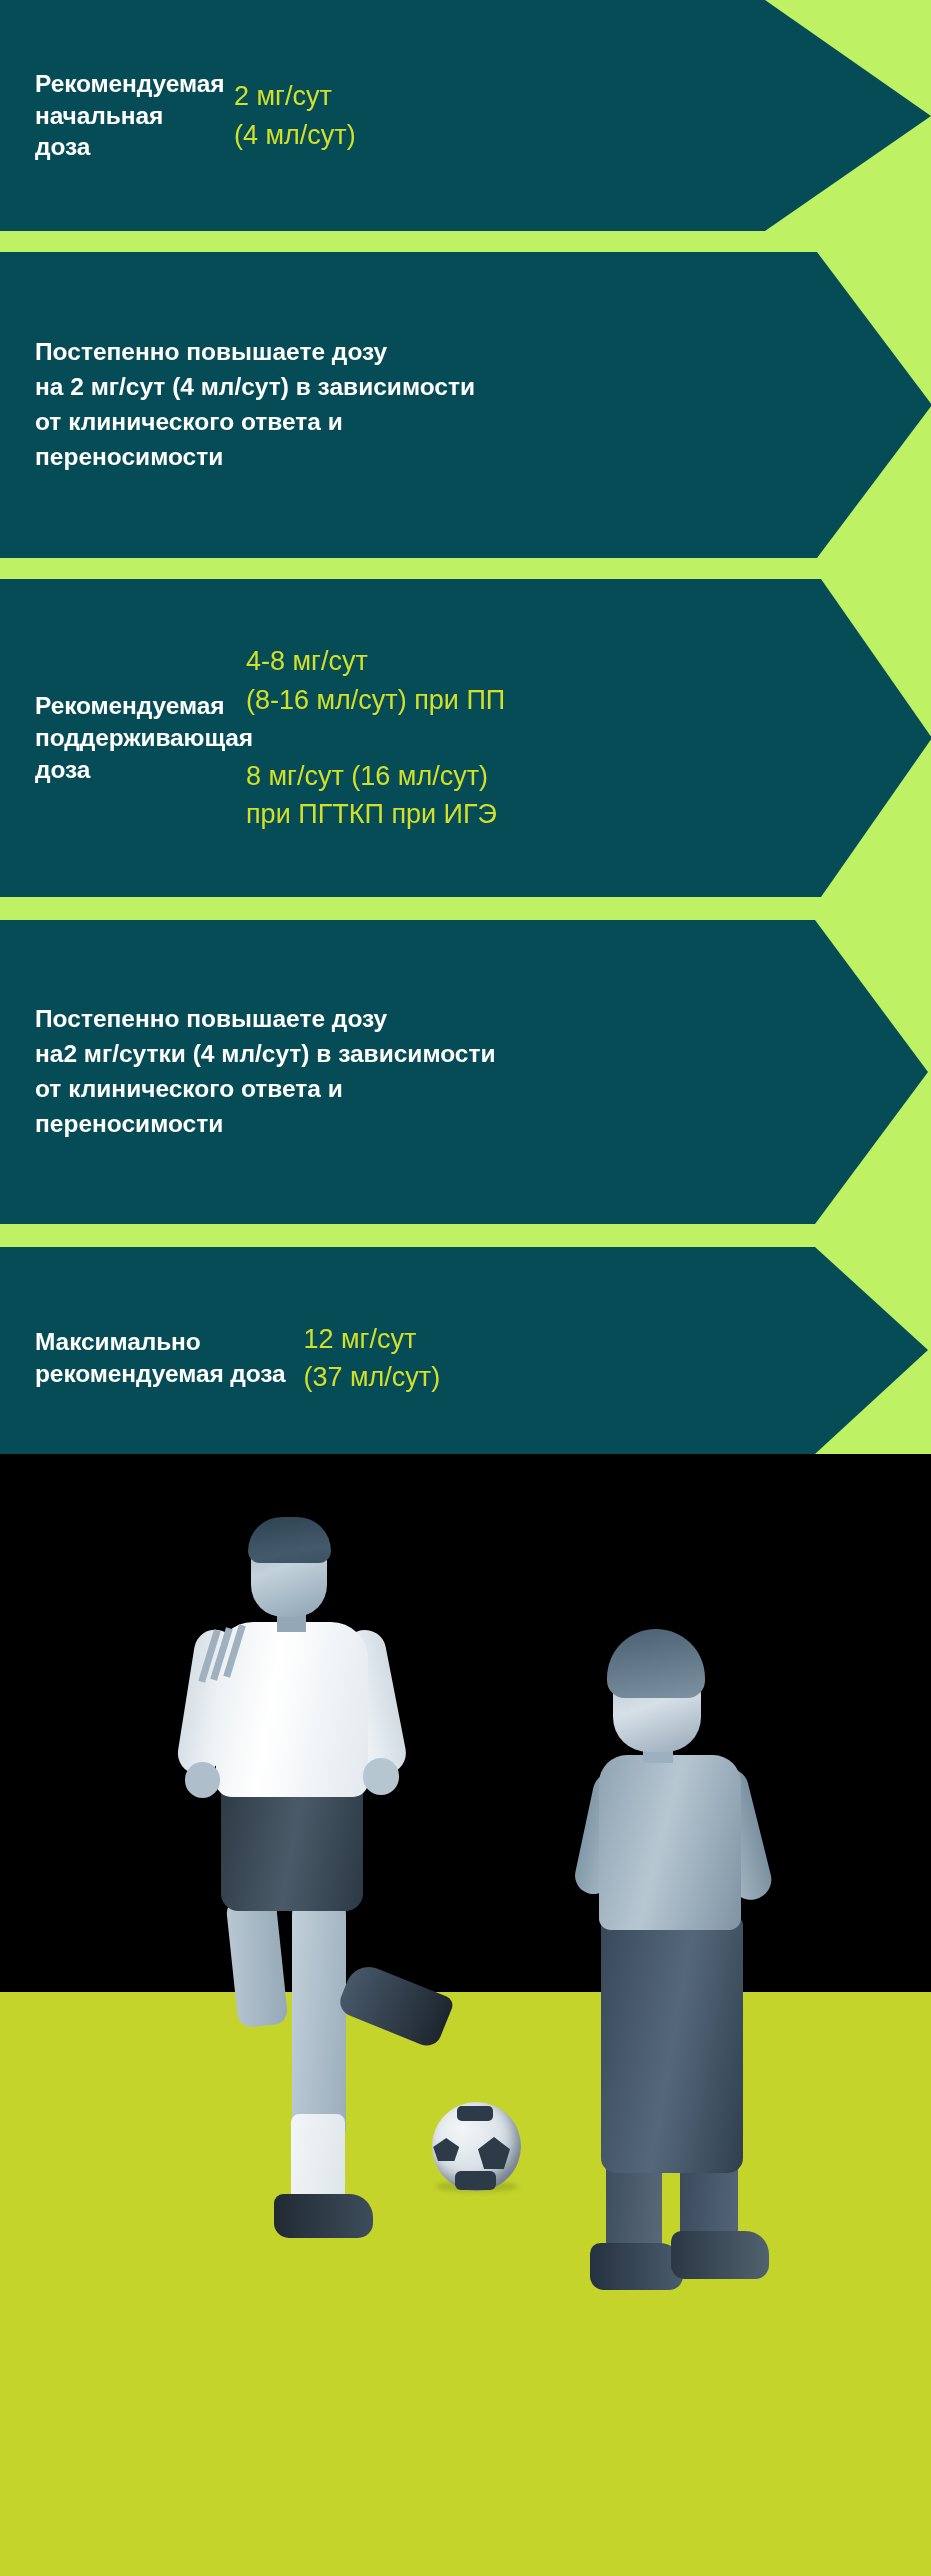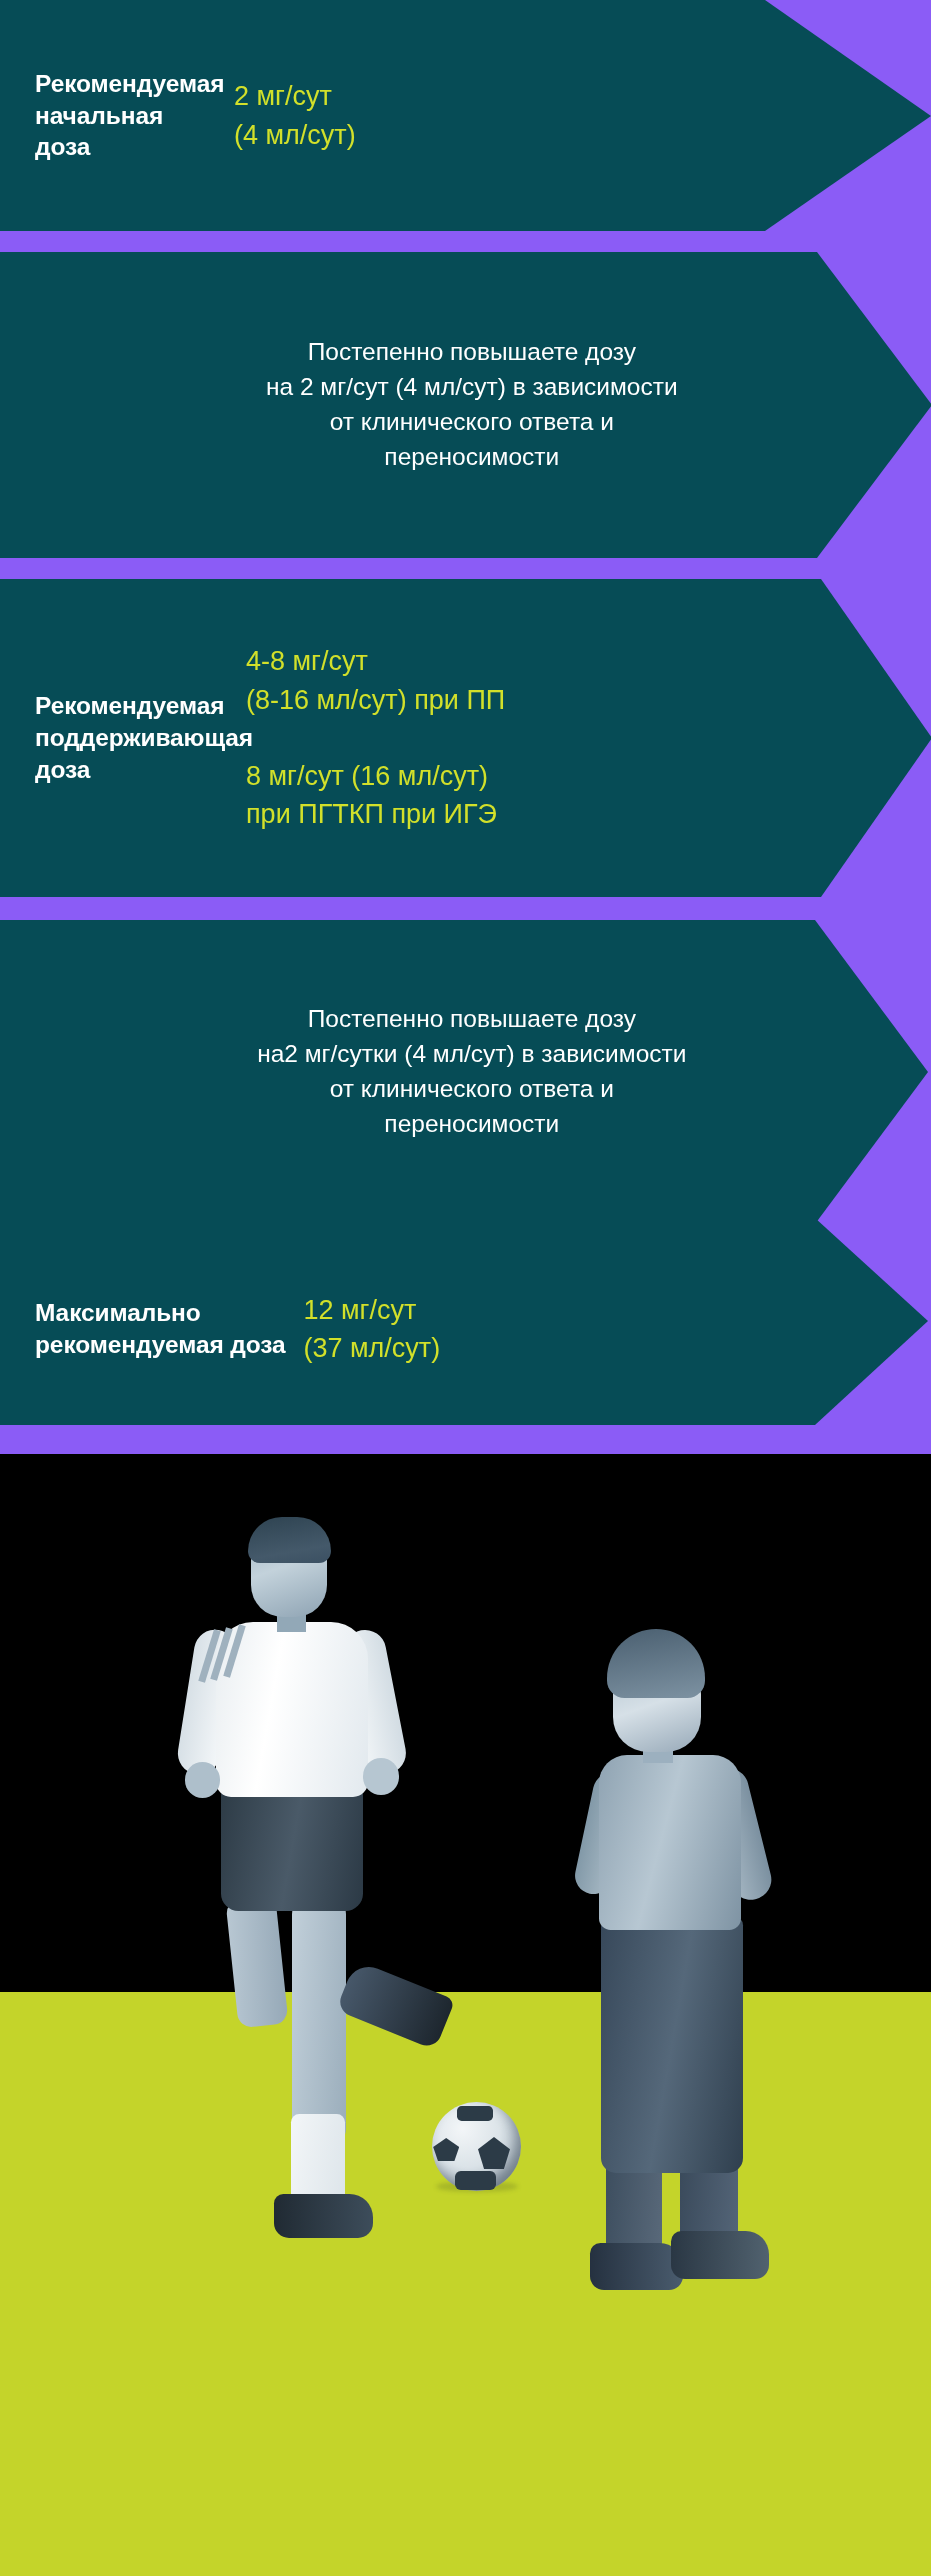--- a/index.html
+++ b/index.html
@@ -2,38 +2,38 @@
 <html lang="ru" style="font-size:9.3px"><head>
 <meta charset="utf-8">
 <title>Схема титрации дозы</title>
 <style>
   html,body{margin:0;padding:0;background:#000;}
   body{
     width:932px;height:2576px;
     font-family:"Liberation Sans","DejaVu Sans",sans-serif;
     overflow:hidden;position:relative;
   }
-  #sheet{position:relative;width:932px;height:2576px;background:#8b5cf6;overflow:hidden;}
+  #sheet{position:relative;width:932px;height:2576px;background:#bef264;overflow:hidden;}
 
   
   .banner{
     position:absolute;left:0;
     background:#064c56;
     display:flex;align-items:center;
     box-sizing:border-box;
   }
   .banner.b1{top:0;    height:231px; width:932px;
     clip-path:polygon(0 0, 765px 0, 931px 116px, 765px 231px, 0 231px);}
   .banner.b2{top:252px;height:306px; width:932px;
     clip-path:polygon(0 0, 817px 0, 932px 153px, 817px 306px, 0 306px);}
   .banner.b3{top:579px;height:318px; width:932px;
     clip-path:polygon(0 0, 821px 0, 932px 159px, 821px 318px, 0 318px);}
   .banner.b4{top:920px;height:304px;width:932px;
     clip-path:polygon(0 0, 815px 0, 928px 152px, 815px 304px, 0 304px);}
-  .banner.b5{top:1218px;height:222px;width:932px;
+  .banner.b5{top:1247px;height:222px;width:932px;
     clip-path:polygon(0 0, 815px 0, 928px 103px, 815px 207px, 0 207px);}
 
   .banner .pad{padding-left:35px;padding-right:23.4px;width:100%;box-sizing:border-box;}
 
   
   .row2{display:flex;align-items:center;width:100%;}
   .label-col{flex:0 0 auto;}
   .value-col{flex:0 0 auto;}
 
   .lbl{
@@ -41,24 +41,23 @@
     font-size:24.5px;line-height:1.30;
     letter-spacing:-0.1px;
     white-space:pre-line;
   }
   .val{
     color:#d2e02a;font-weight:normal;
     font-size:27px;line-height:1.42;
     white-space:pre-line;
   }
   .para{
-    color:#ffffff;font-weight:normal;
+    color:#ffffff;font-weight:bold;
     font-size:24.5px;line-height:1.42;
     white-space:pre-line;
-    text-align:center;
   }
 
   
   .b1 .label-col{width:175px;}
   .b1 .value-col{margin-left:24px;}
   .b3 .label-col{width:181px;}
   .b3 .value-col{margin-left:30px;}
   .b5 .label-col{width:251px;}
   .b5 .value-col{margin-left:17.5px;}
 

